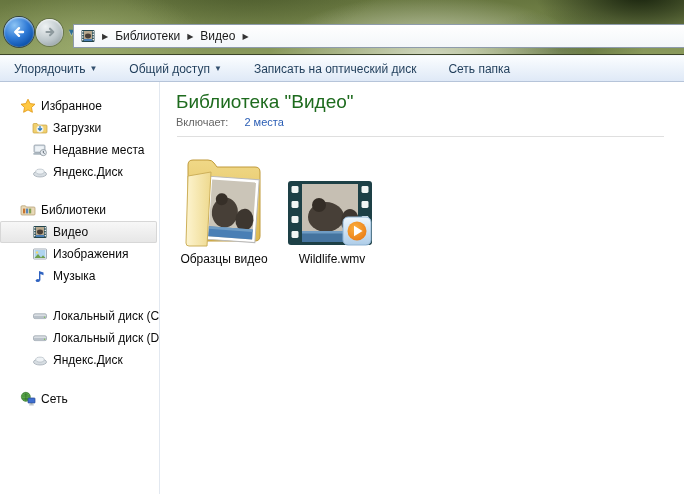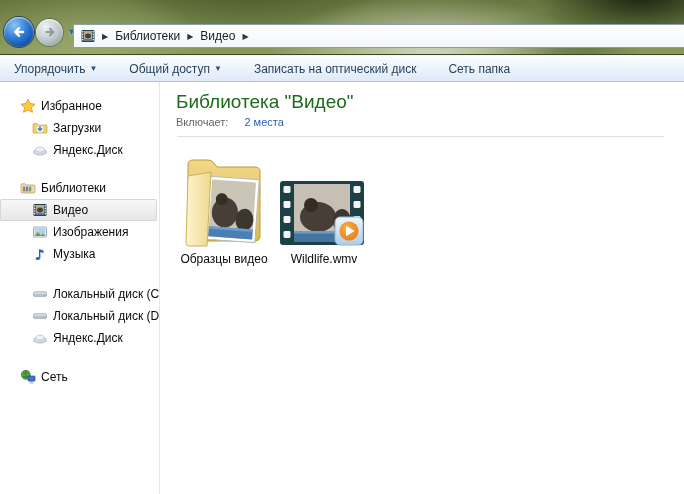--- a/index.html
+++ b/index.html
@@ -67,21 +67,21 @@
   .side-gap-a{height:16px;}
   .side-gap-b{height:18px;}
   .side-gap-c{height:17px;}
   
   .content{flex:1;padding:8px 0 0 16px;overflow:hidden;}
   .lib-title{font-size:19px;color:#1e6b1e;line-height:23px;}
   .includes-line{font-size:11px;margin-top:3px;}
   .includes-label{color:#666;}
   .includes-link{color:#2a5db4;margin-left:16px;cursor:pointer;}
   .content-divider{height:1px;background:#dfdfdf;margin:8px 20px 0 1px;}
-  .tiles{display:flex;margin-top:12px;gap:4px;}
+  .tiles{display:flex;margin-top:12px;gap:12px;}
   .tile{width:96px;display:flex;flex-direction:column;align-items:center;cursor:default;}
   .icon-area{height:100px;display:flex;align-items:flex-end;justify-content:center;}
   .tile-label{font-size:12px;color:#0a0a0a;margin-top:3px;white-space:nowrap;}
 </style>
 </head>
 <body>
 
 <div class="glass">
   <div class="nav-buttons">
     <div class="nav-btn btn-back">
@@ -157,20 +157,32 @@
     </div>
     <div class="side-item child">
       <span class="sicon">
         <svg width="16" height="16" viewBox="0 0 16 16">
             <path d="M1 4.5q0-1 1-1h3l1.2 1.5H14q1 0 1 1V12q0 1-1 1H2q-1 0-1-1z" fill="#f0d070" stroke="#c8a23c" stroke-width="0.7"></path>
             <circle cx="8" cy="9" r="3.5" fill="#eef6fd" opacity="0.9"></circle>
             <path d="M8 6.4v3.8M6.4 8.7 8 10.4l1.6-1.7" stroke="#2f7ac0" stroke-width="1.3" fill="none" stroke-linecap="round" stroke-linejoin="round"></path>
           </svg>
       </span>
       <span>Загрузки</span>
+    </div>
+    <div class="side-item child">
+      <span class="sicon">
+        <svg width="16" height="16" viewBox="0 0 16 16">
+            <rect x="2" y="3" width="11" height="7.5" rx="1" fill="#cdd6dd" stroke="#8a97a2" stroke-width="0.7"></rect>
+            <rect x="3.2" y="4.2" width="8.6" height="5" fill="#eef3f7"></rect>
+            <rect x="1.2" y="11" width="12.6" height="1.8" rx="0.8" fill="#aab6bf"></rect>
+            <circle cx="11.3" cy="10.6" r="3.1" fill="#e8edf2" stroke="#7d8891" stroke-width="0.7"></circle>
+            <path d="M11.3 8.8v1.9l1.3.8" stroke="#4a5660" stroke-width="0.9" fill="none"></path>
+          </svg>
+      </span>
+      <span>Недавние места</span>
     </div>
     <div class="side-item child">
       <span class="sicon">
         <svg width="16" height="16" viewBox="0 0 16 16">
             <ellipse cx="8" cy="10" rx="6.5" ry="3" fill="#d7dde2" stroke="#9aa4ad" stroke-width="0.7"></ellipse>
             <ellipse cx="8" cy="7.6" rx="4.2" ry="2.5" fill="#eef2f5" stroke="#aab4bc" stroke-width="0.6"></ellipse>
           </svg>
       </span>
       <span>Яндекс.Диск</span>
     </div>

